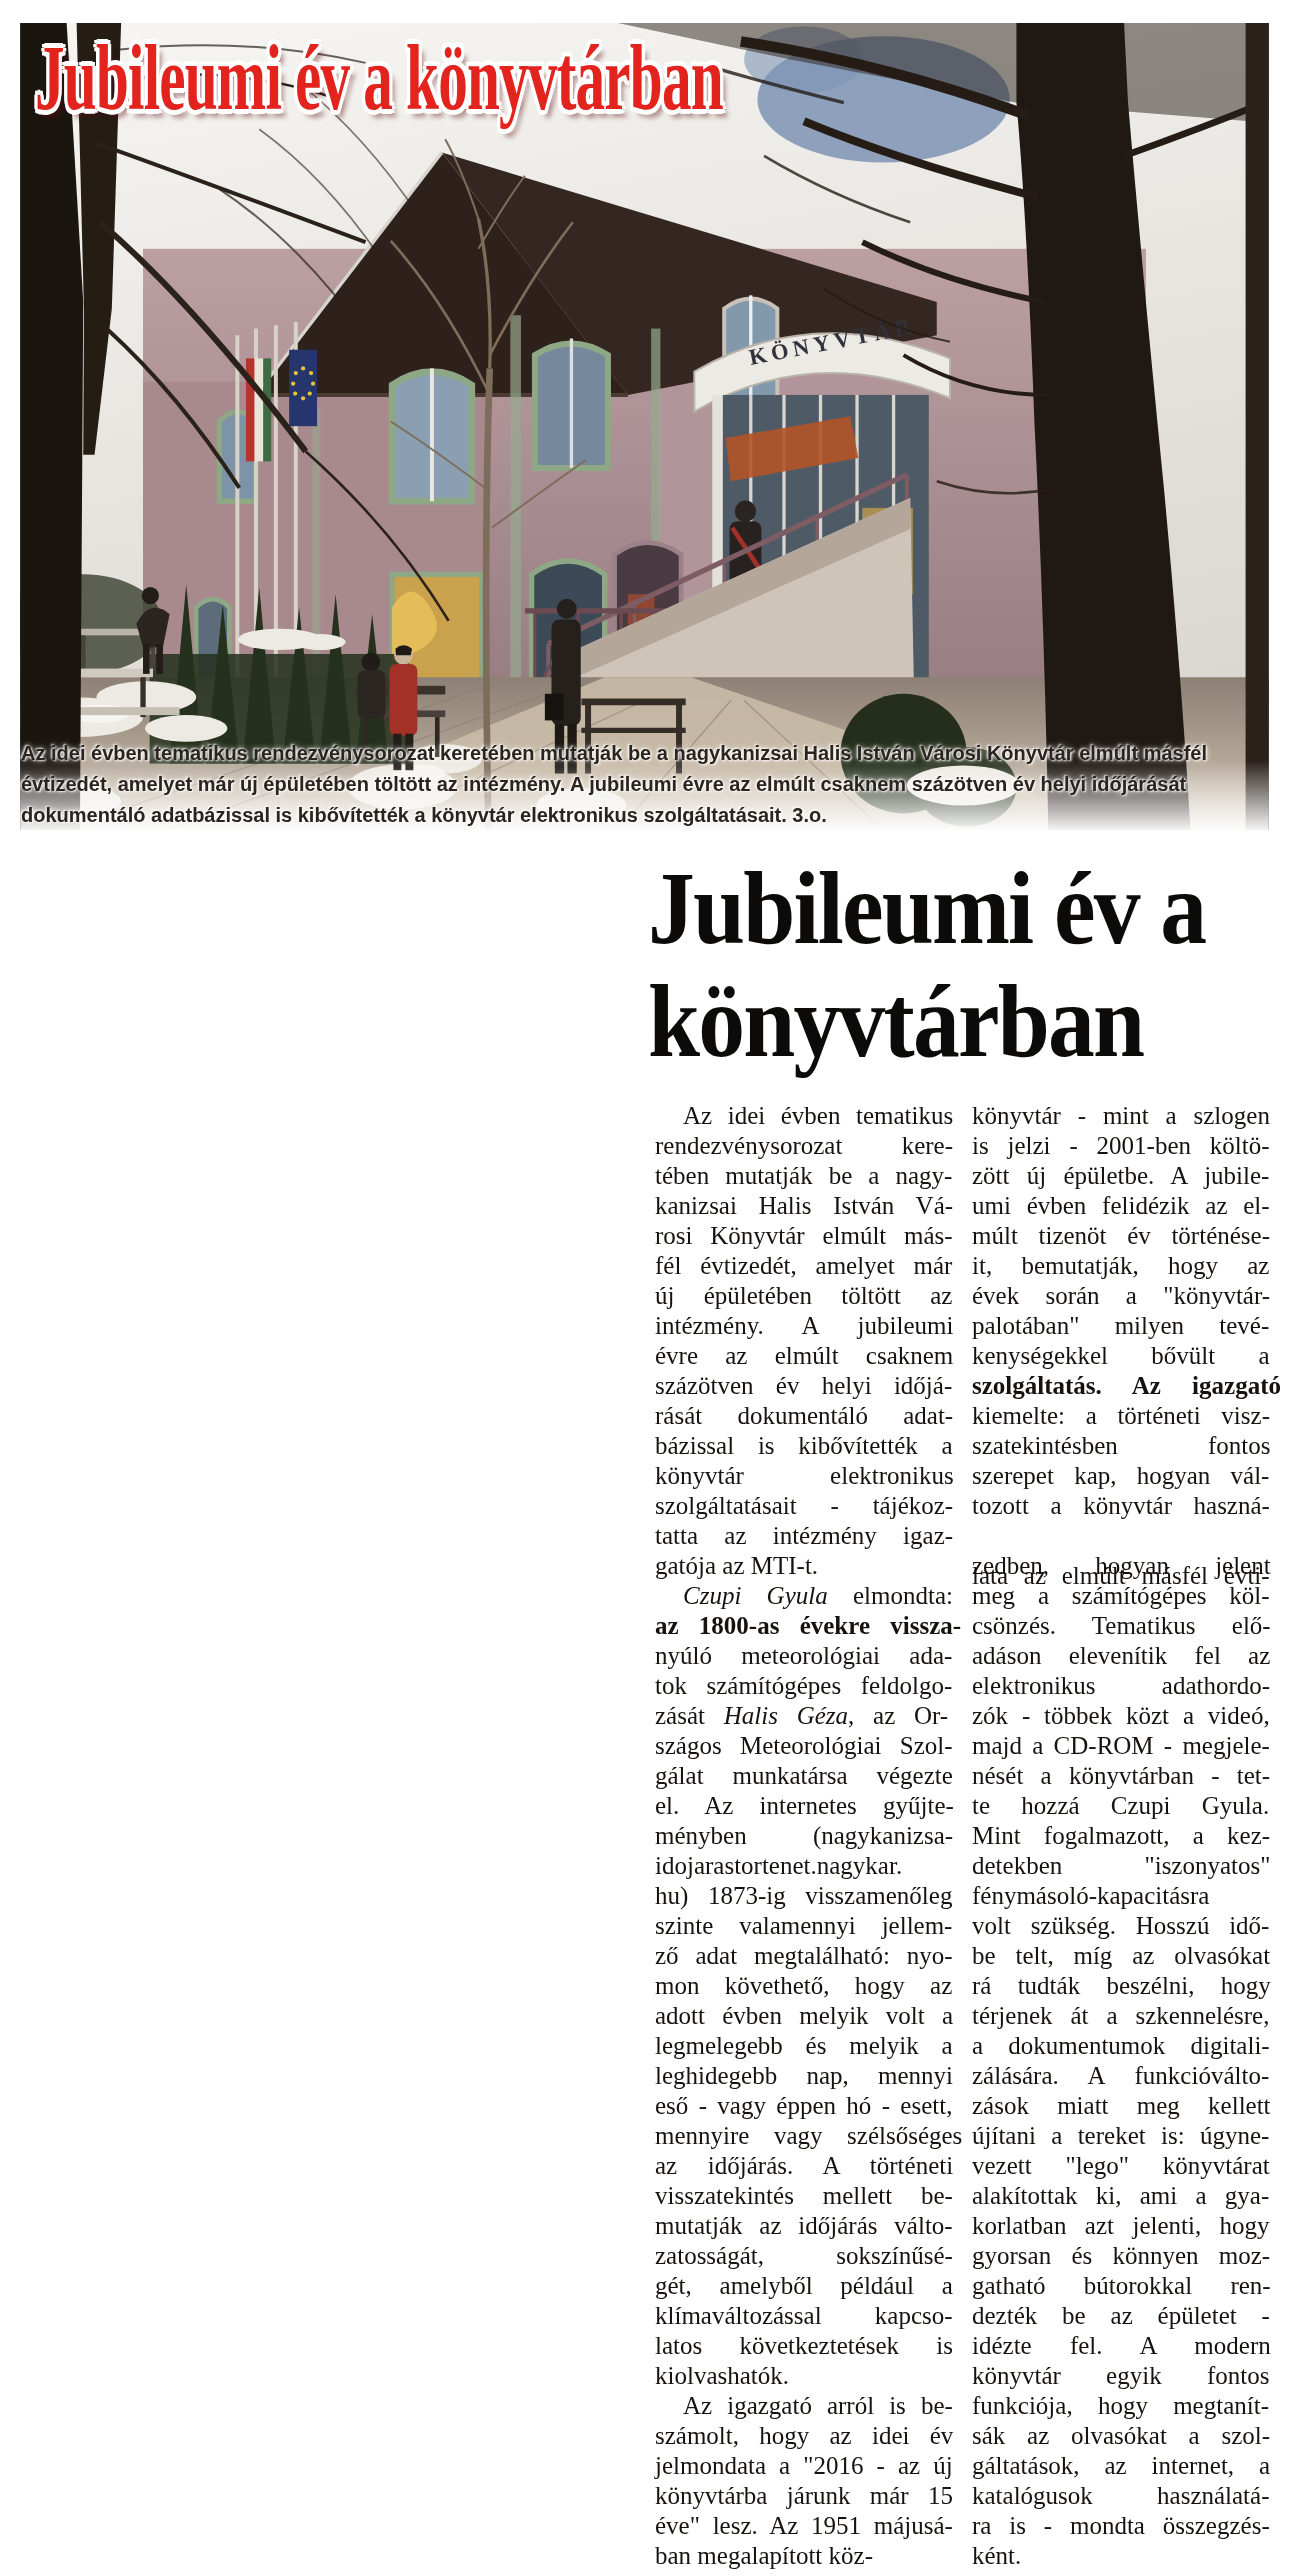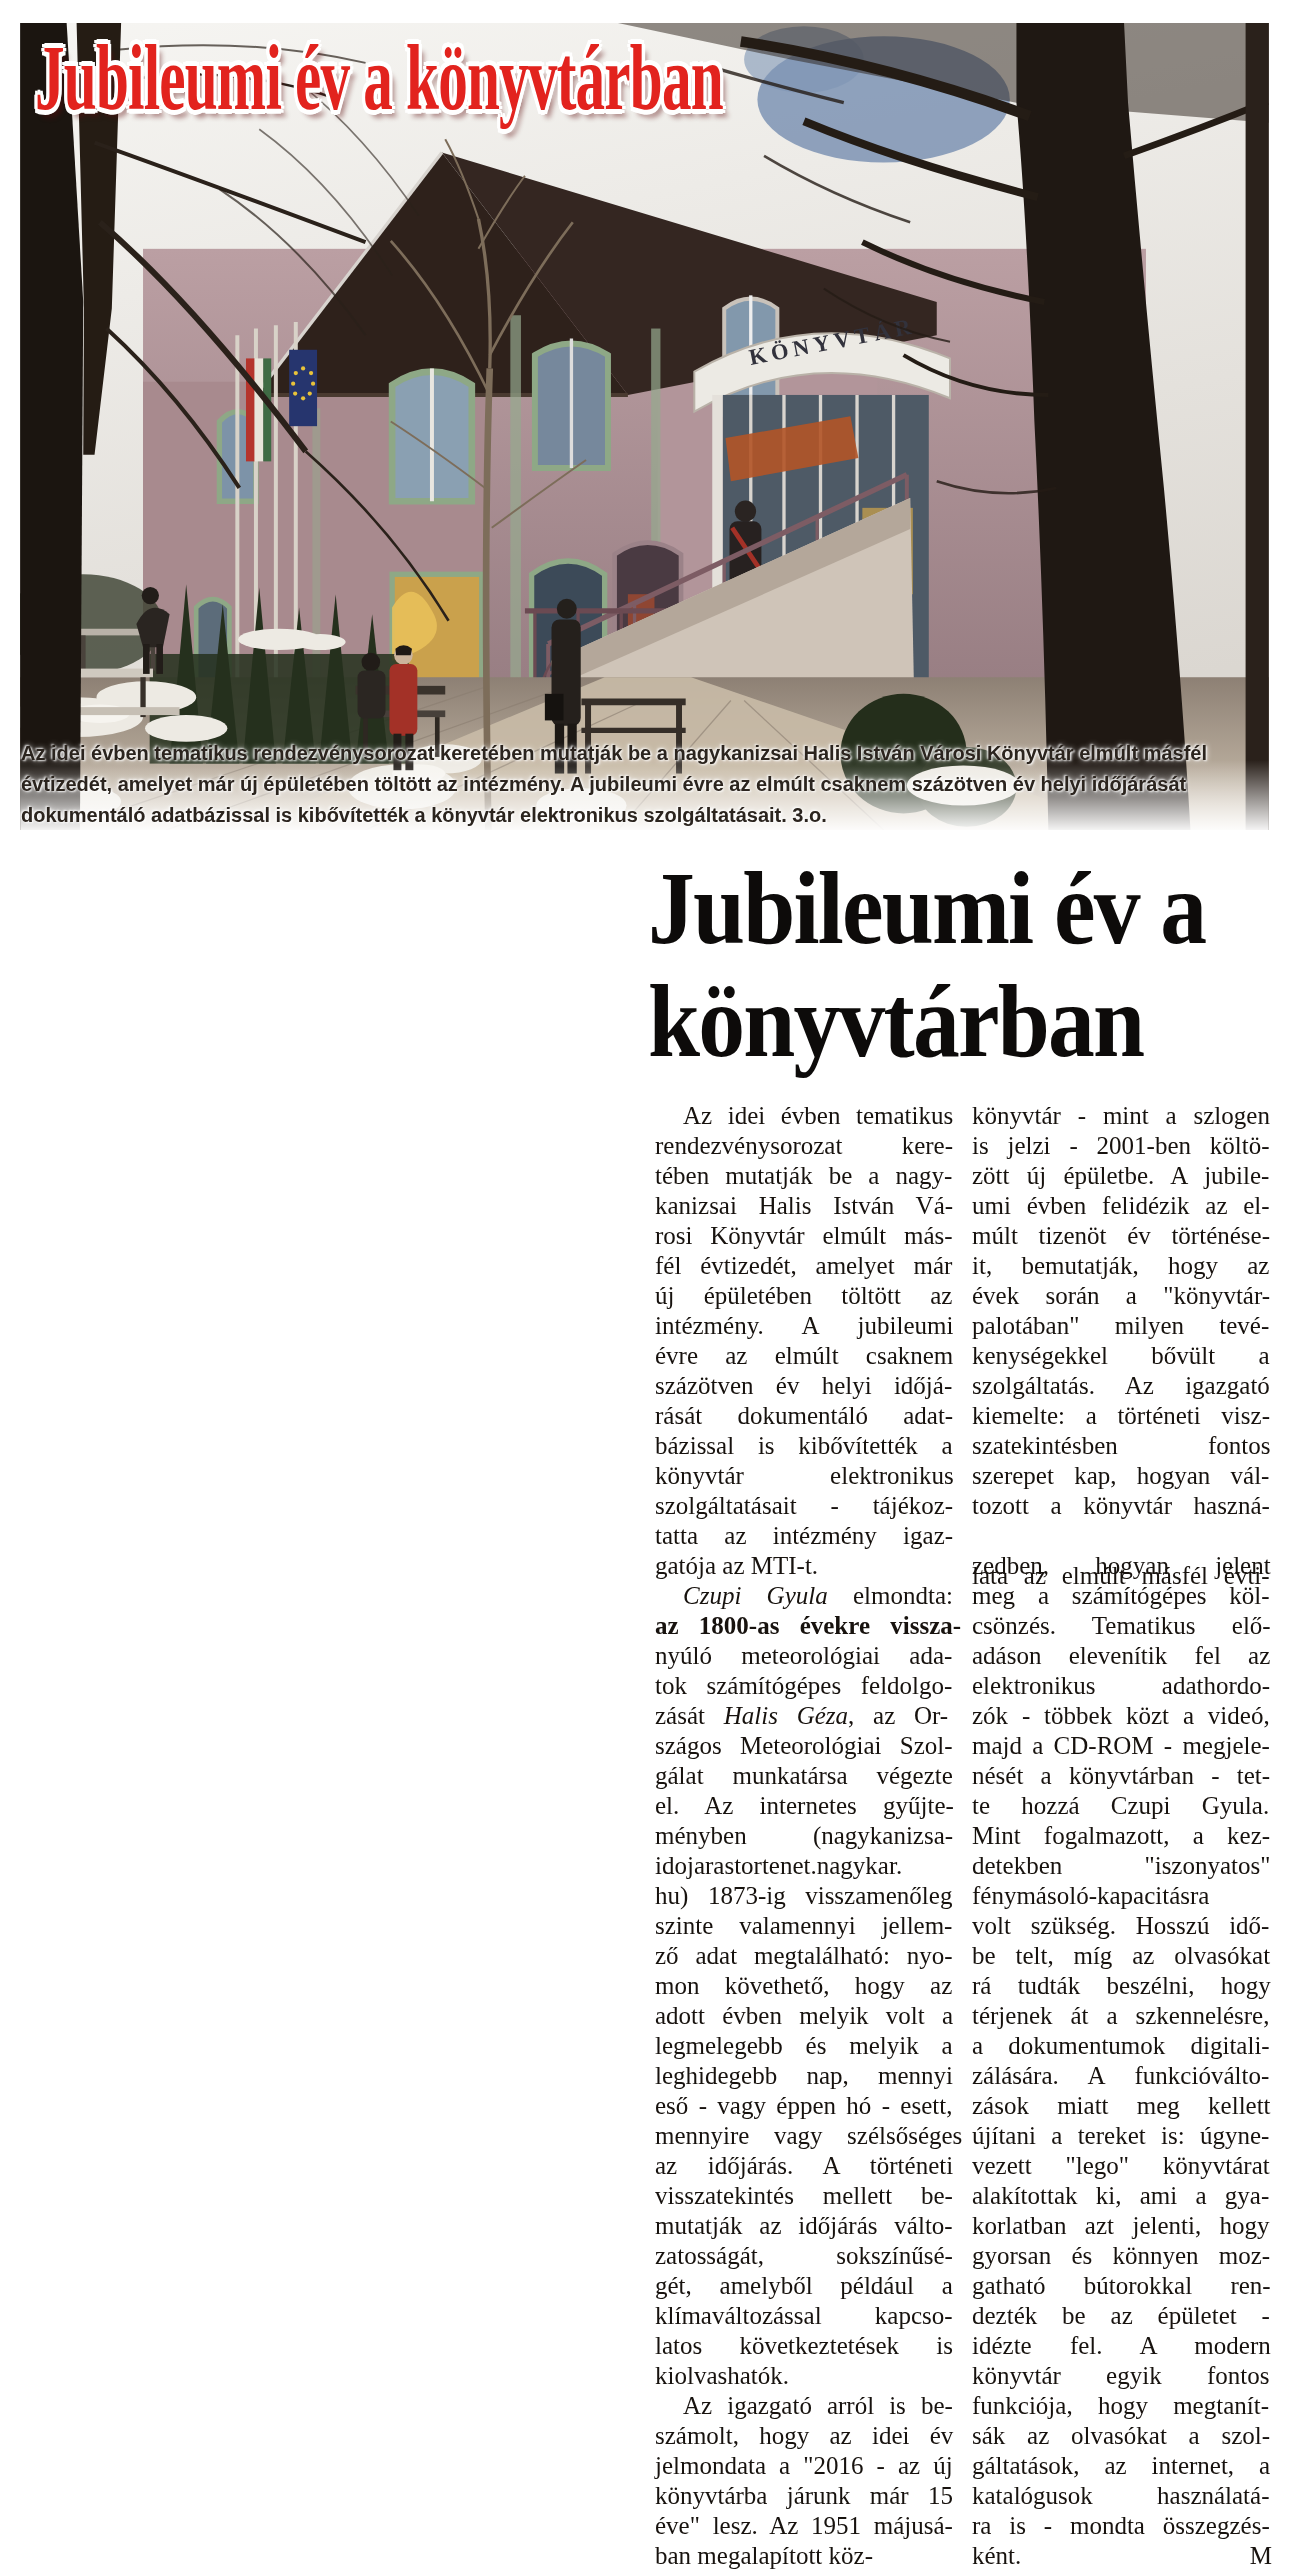--- a/index.html
+++ b/index.html
@@ -68,21 +68,21 @@
     width:300px;
     font-family:"Liberation Serif","DejaVu Serif",serif;
     font-size:25px;
     line-height:30px;
     color:var(--body-text);
   }
   .col-0{left:655px;}
   .col-1{left:972px;}
   .bline{height:30px;white-space:pre;}
   .btext{display:inline-block;}
-  .signoff-line{display:flex;justify-content:space-between;}
+  .signoff-line{display:flex;justify-content:space-between;flex-direction:column;}
 </style>
 </head>
 <body>
 
 <div class="page">
 
   <div class="photo-wrap">
     <svg viewBox="0 0 1880 1215" xmlns="http://www.w3.org/2000/svg">
       <defs>
         <linearGradient id="sky" x1="0" y1="0" x2="0.3" y2="1">
@@ -414,21 +414,21 @@
   <div class="col col-1">
       <div class="bline"><span class="btext" style="word-spacing: 10.6px;">könyvtár - mint a szlogen</span></div>
       <div class="bline"><span class="btext" style="word-spacing: 12.6px;">is jelzi - 2001-ben költö-</span></div>
       <div class="bline"><span class="btext" style="word-spacing: 11px;">zött új épületbe. A jubile-</span></div>
       <div class="bline"><span class="btext" style="word-spacing: 9.5px;">umi évben felidézik az el-</span></div>
       <div class="bline"><span class="btext" style="word-spacing: 14.4px;">múlt tizenöt év történése-</span></div>
       <div class="bline"><span class="btext" style="word-spacing: 23px;">it, bemutatják, hogy az</span></div>
       <div class="bline"><span class="btext" style="word-spacing: 20px;">évek során a "könyvtár-</span></div>
       <div class="bline"><span class="btext" style="word-spacing: 29px;">palotában" milyen tevé-</span></div>
       <div class="bline"><span class="btext" style="word-spacing: 37px;">kenységekkel bővült a</span></div>
-      <div class="bline"><span class="btext" style="word-spacing: 25px;">szolgáltatás. Az igazgató</span></div>
+      <div class="bline"><span class="btext" style="word-spacing: 25px; font-weight: bold;">szolgáltatás. Az igazgató</span></div>
       <div class="bline"><span class="btext" style="word-spacing: 14.4px;">kiemelte: a történeti visz-</span></div>
       <div class="bline"><span class="btext" style="word-spacing: 84px;">szatekintésben fontos</span></div>
       <div class="bline"><span class="btext" style="word-spacing: 14px;">szerepet kap, hogyan vál-</span></div>
       <div class="bline"><span class="btext" style="word-spacing: 15.3px;">tozott a könyvtár haszná-</span></div>
       <div class="bline"><span class="btext" style="word-spacing: 9.5px; margin-top: 40px;">lata az elmúlt másfél évti-</span></div>
       <div class="bline"><span class="btext" style="word-spacing: 40px;">zedben, hogyan jelent</span></div>
       <div class="bline"><span class="btext" style="word-spacing: 16.6px;">meg a számítógépes köl-</span></div>
       <div class="bline"><span class="btext" style="word-spacing: 30px;">csönzés. Tematikus elő-</span></div>
       <div class="bline"><span class="btext" style="word-spacing: 21px;">adáson elevenítik fel az</span></div>
       <div class="bline"><span class="btext" style="word-spacing: 60px;">elektronikus adathordo-</span></div>

